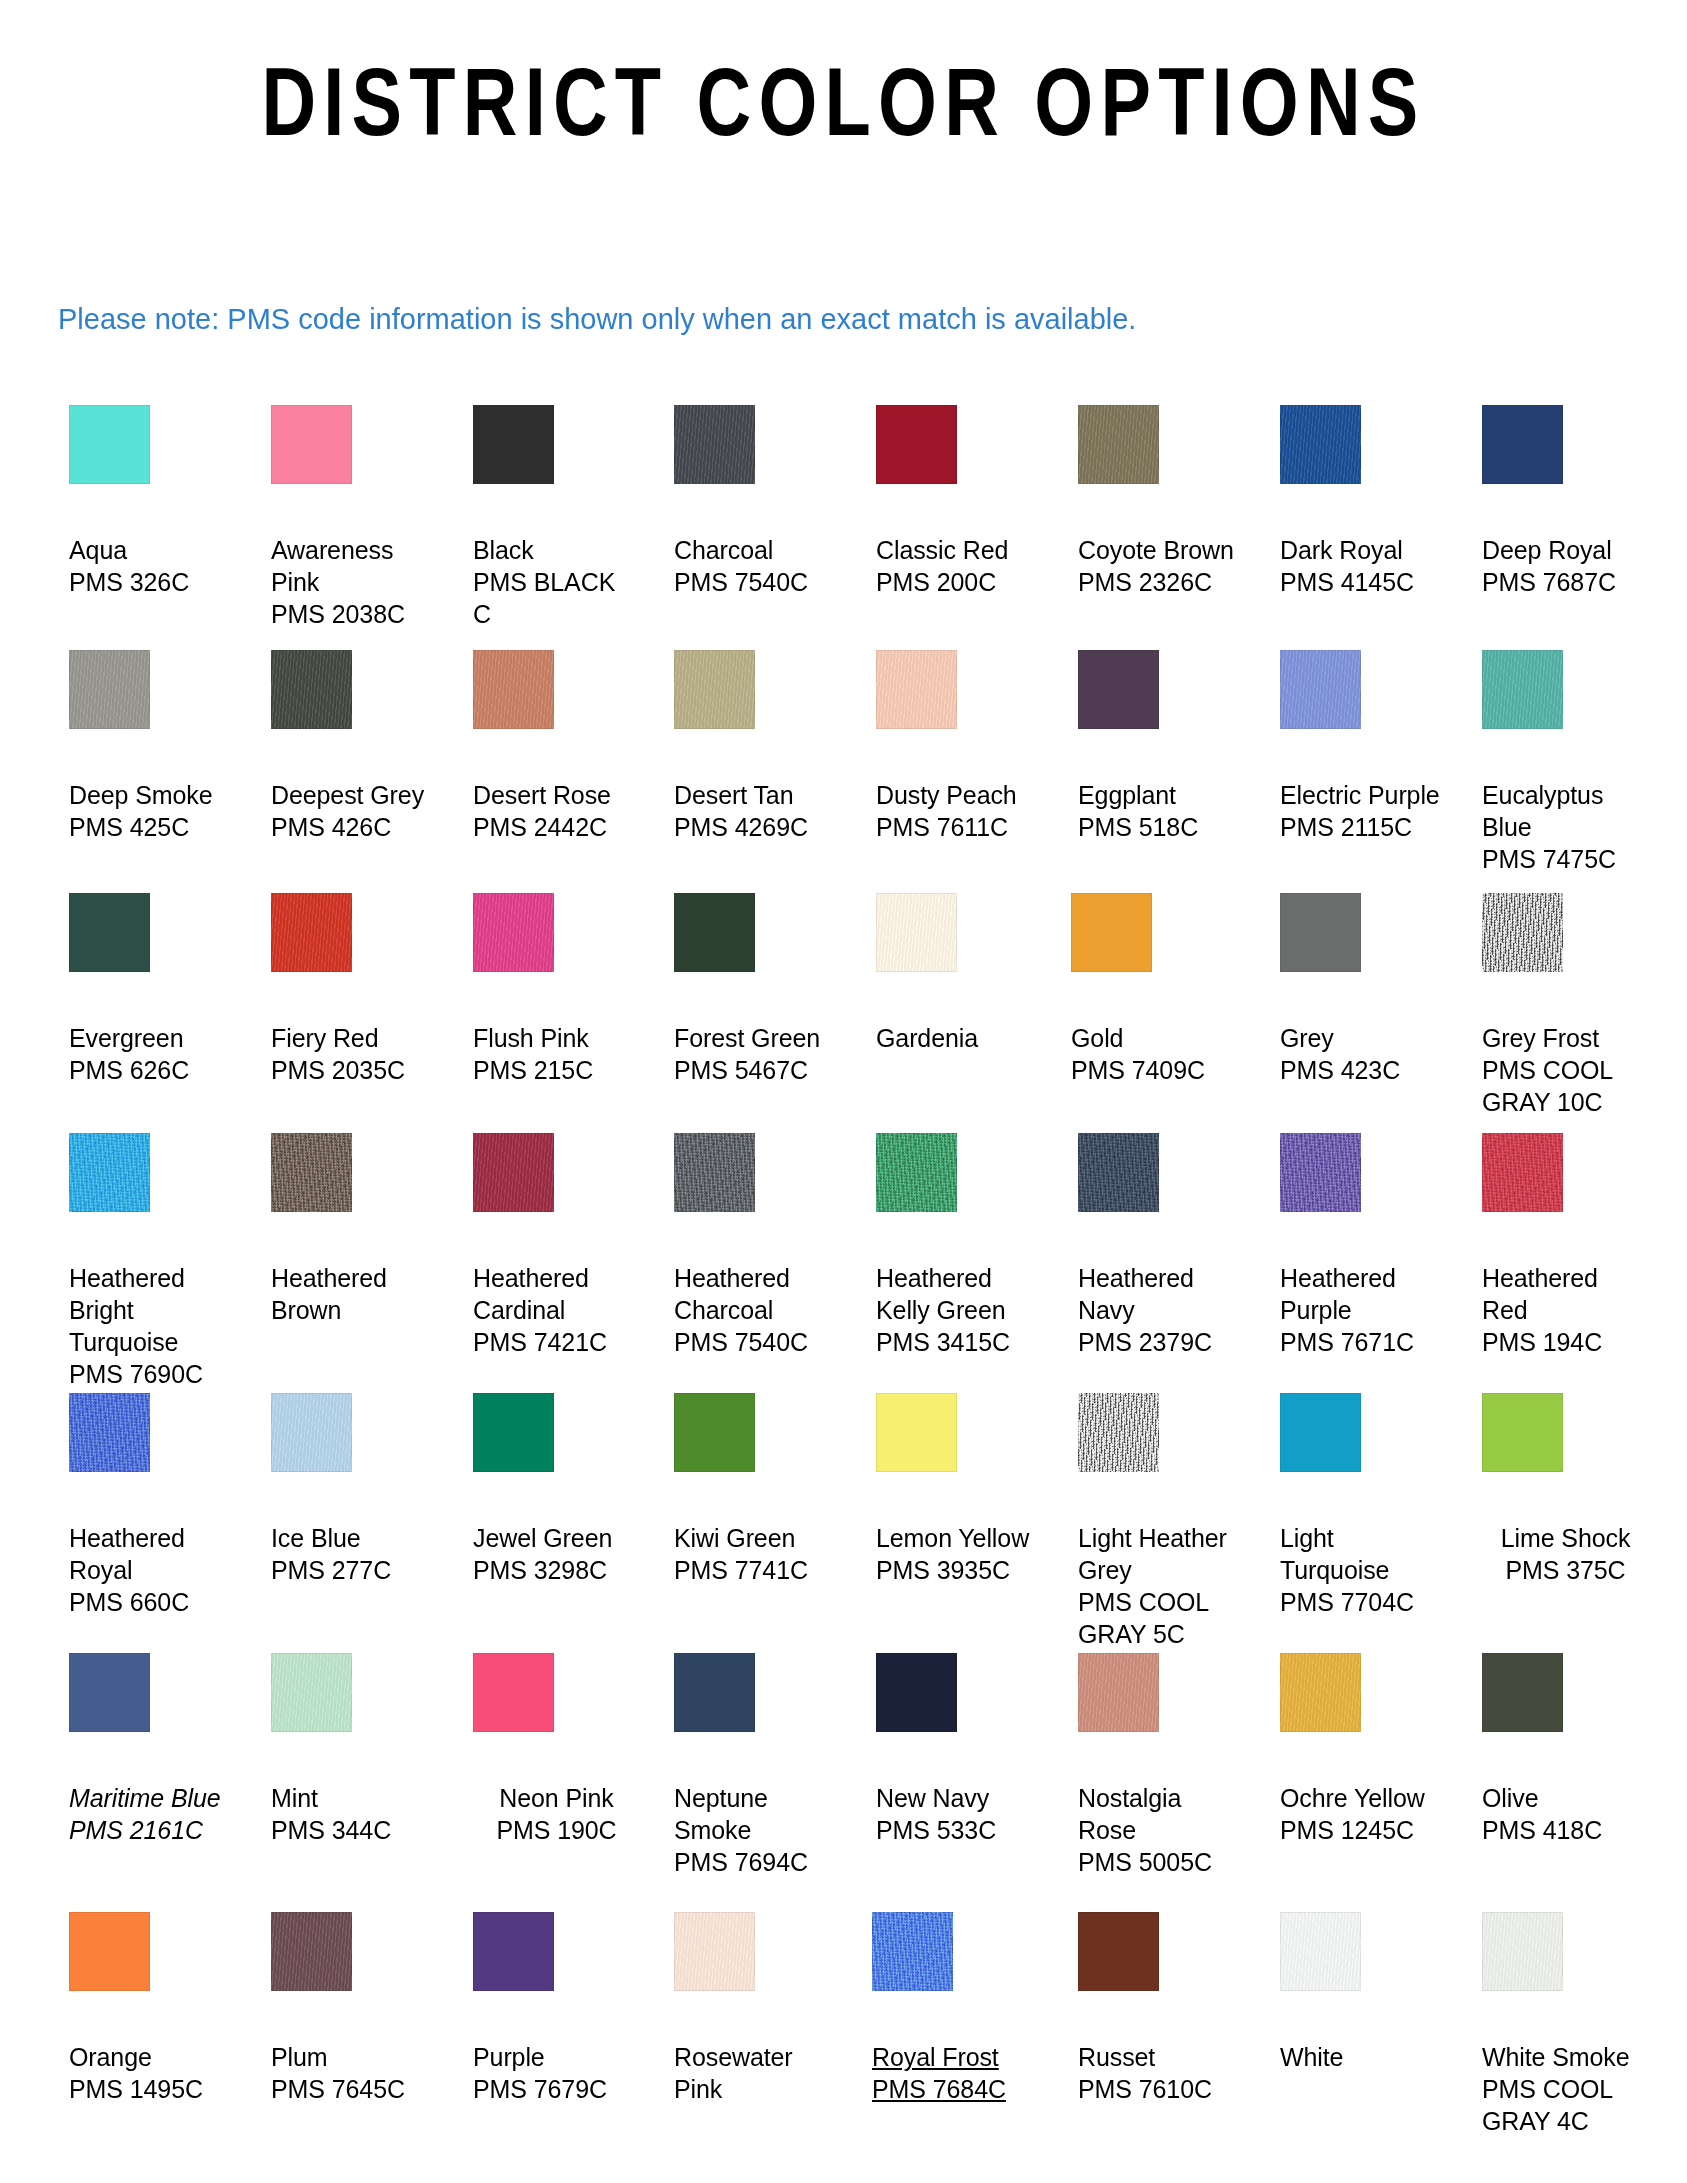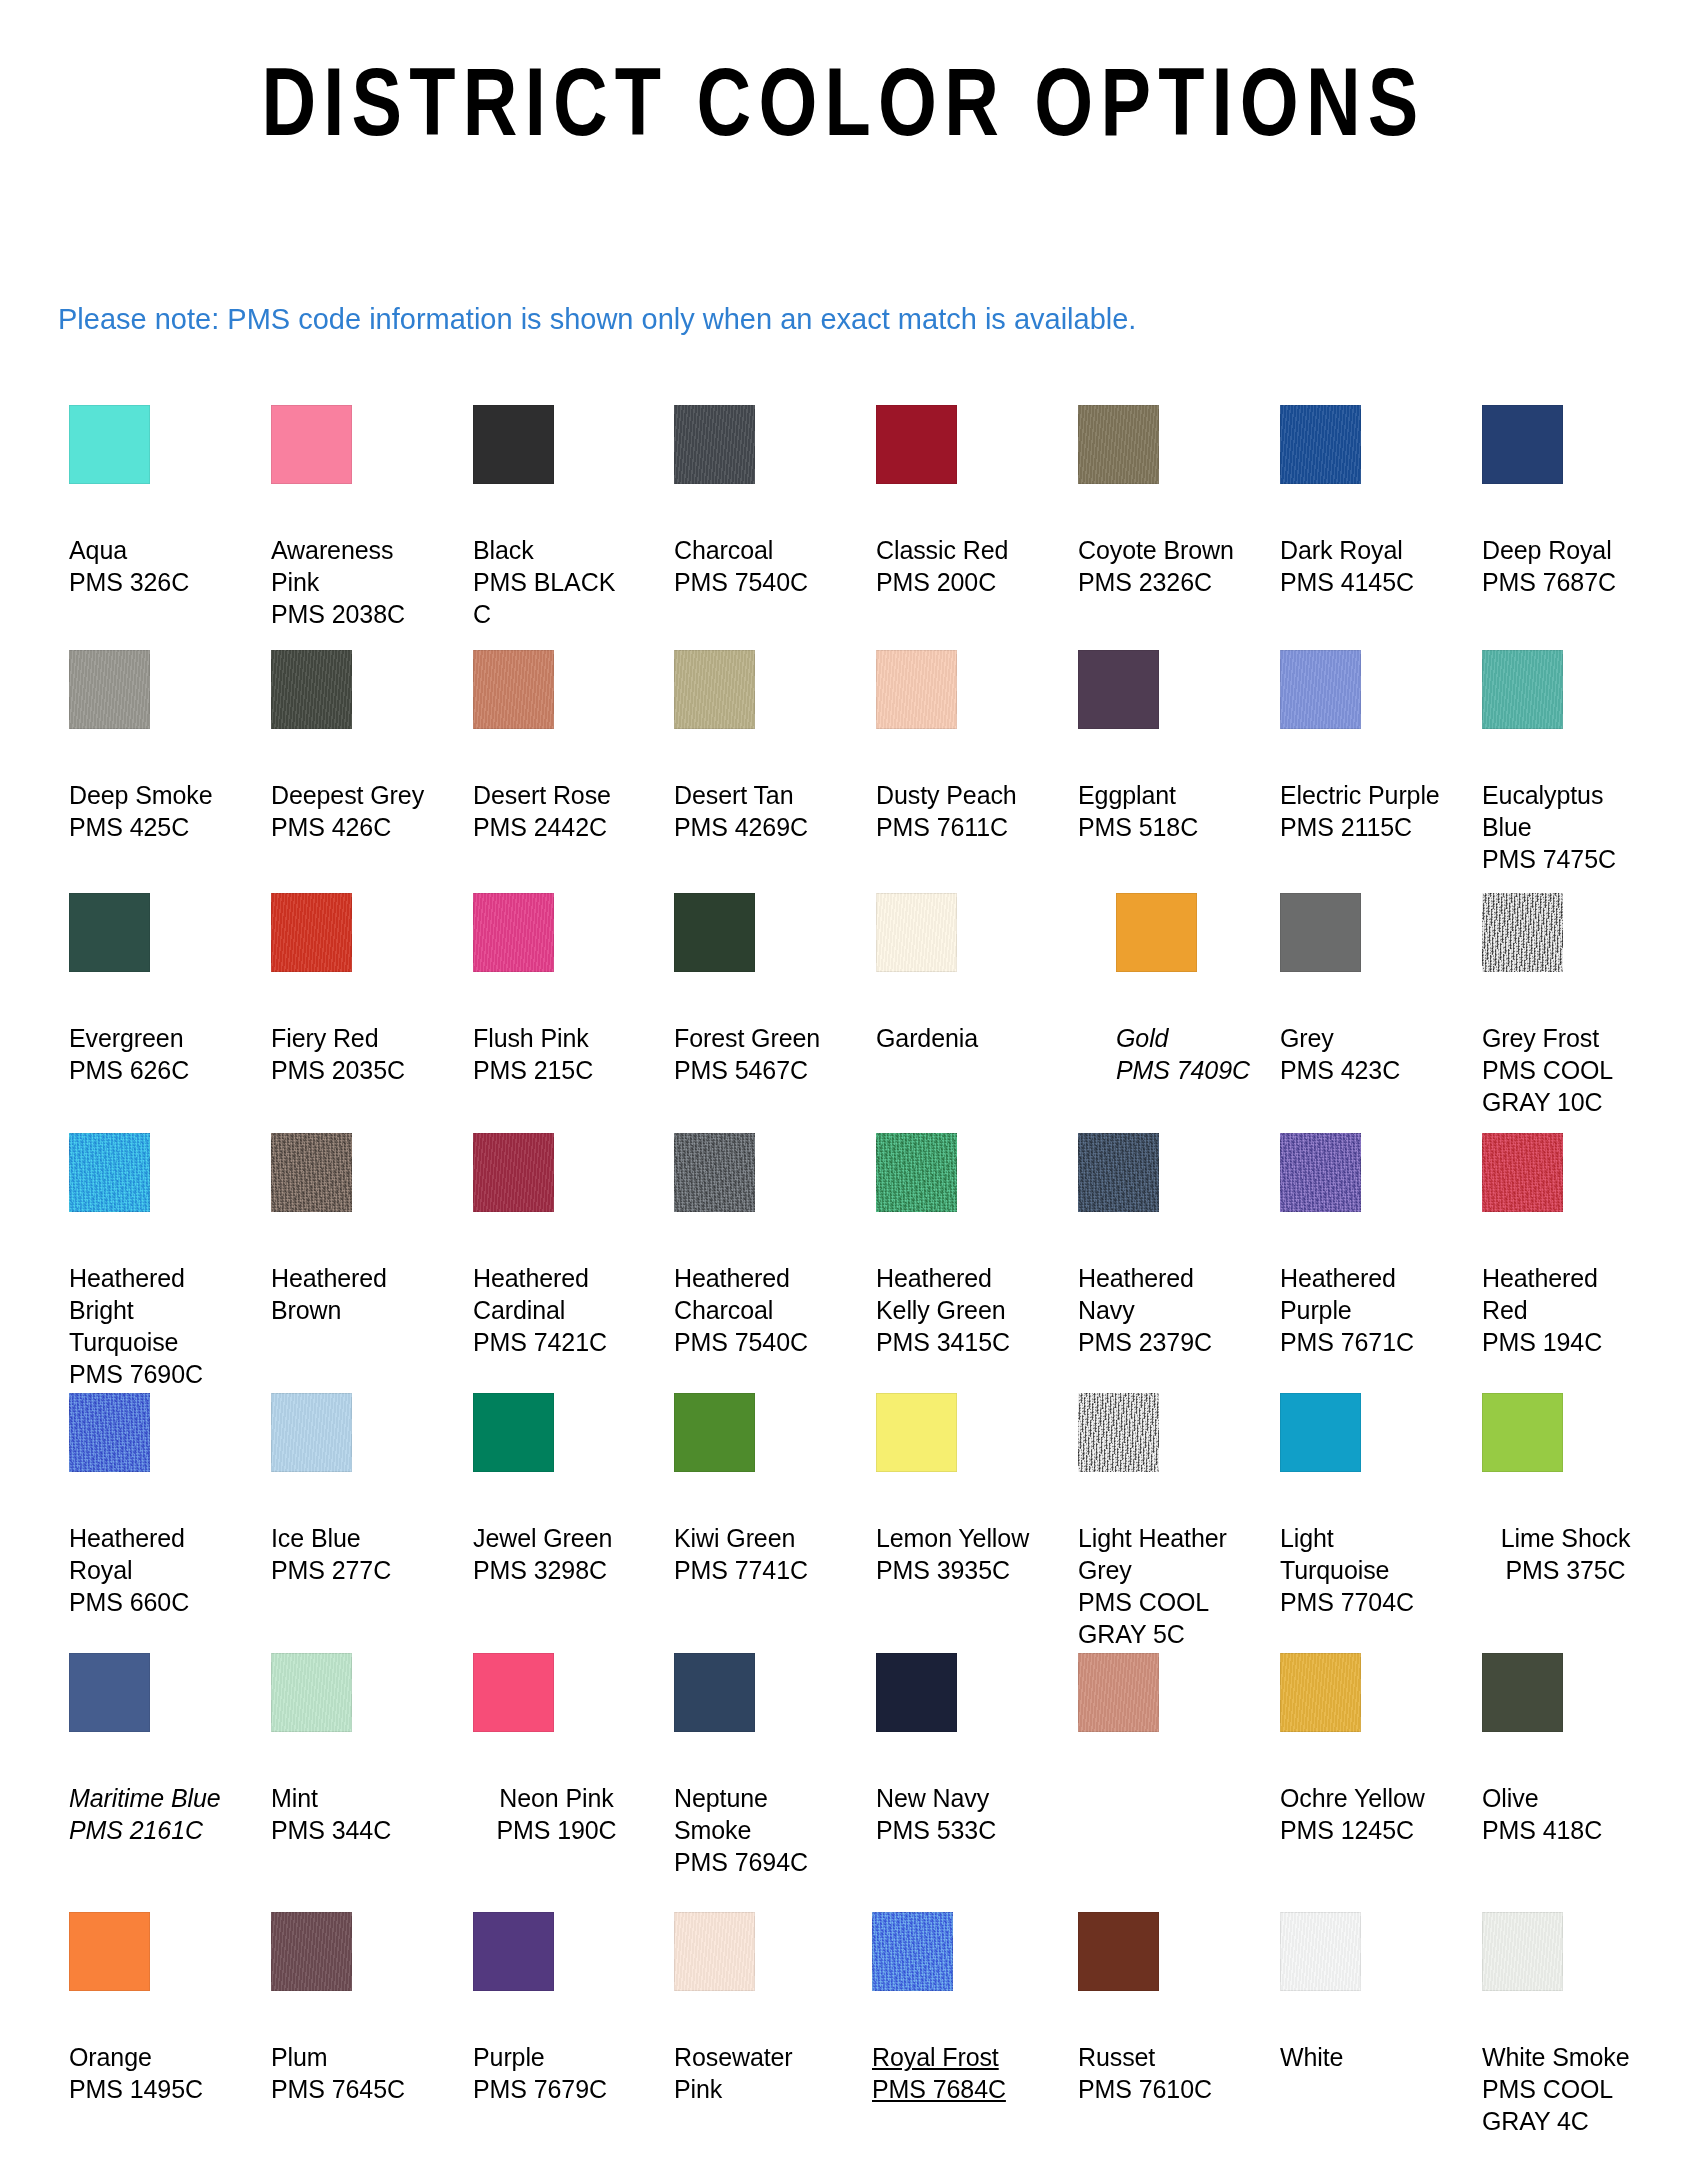--- a/index.html
+++ b/index.html
@@ -310,21 +310,21 @@
           </div>
         </div>
         <div class="cell" style="left: 807px;">
           <div class="swatch soft bordered" style="background: rgb(253, 246, 230);">
             <span class="tex"></span>
           </div>
           <div class="label">
             <span class="nm">Gardenia</span>
           </div>
         </div>
-        <div class="cell" style="left: 1047px; font-style: italic;">
+        <div class="cell" style="left: 1002px;">
           <div class="swatch bordered" style="background: rgb(237, 160, 47);">
             <span class="tex"></span>
           </div>
           <div class="label">
             <span class="nm">Gold</span>
             <span class="pms">PMS 7409C</span>
           </div>
         </div>
         <div class="cell" style="left: 1211px;">
           <div class="swatch bordered" style="background: rgb(107, 108, 108);">
@@ -548,20 +548,25 @@
             <span class="tex"></span>
           </div>
           <div class="label">
             <span class="nm">New Navy</span>
             <span class="pms">PMS 533C</span>
           </div>
         </div>
         <div class="cell" style="left: 1009px;">
           <div class="swatch soft bordered" style="background: rgb(207, 143, 124);">
             <span class="tex"></span>
+          </div>
+          <div class="label">
+            <span class="nm">Nostalgia
+Rose</span>
+            <span class="pms">PMS 5005C</span>
           </div>
         </div>
         <div class="cell" style="left: 1211px;">
           <div class="swatch soft bordered" style="background: rgb(230, 178, 60);">
             <span class="tex"></span>
           </div>
           <div class="label">
             <span class="nm">Ochre Yellow</span>
             <span class="pms">PMS 1245C</span>
           </div>

